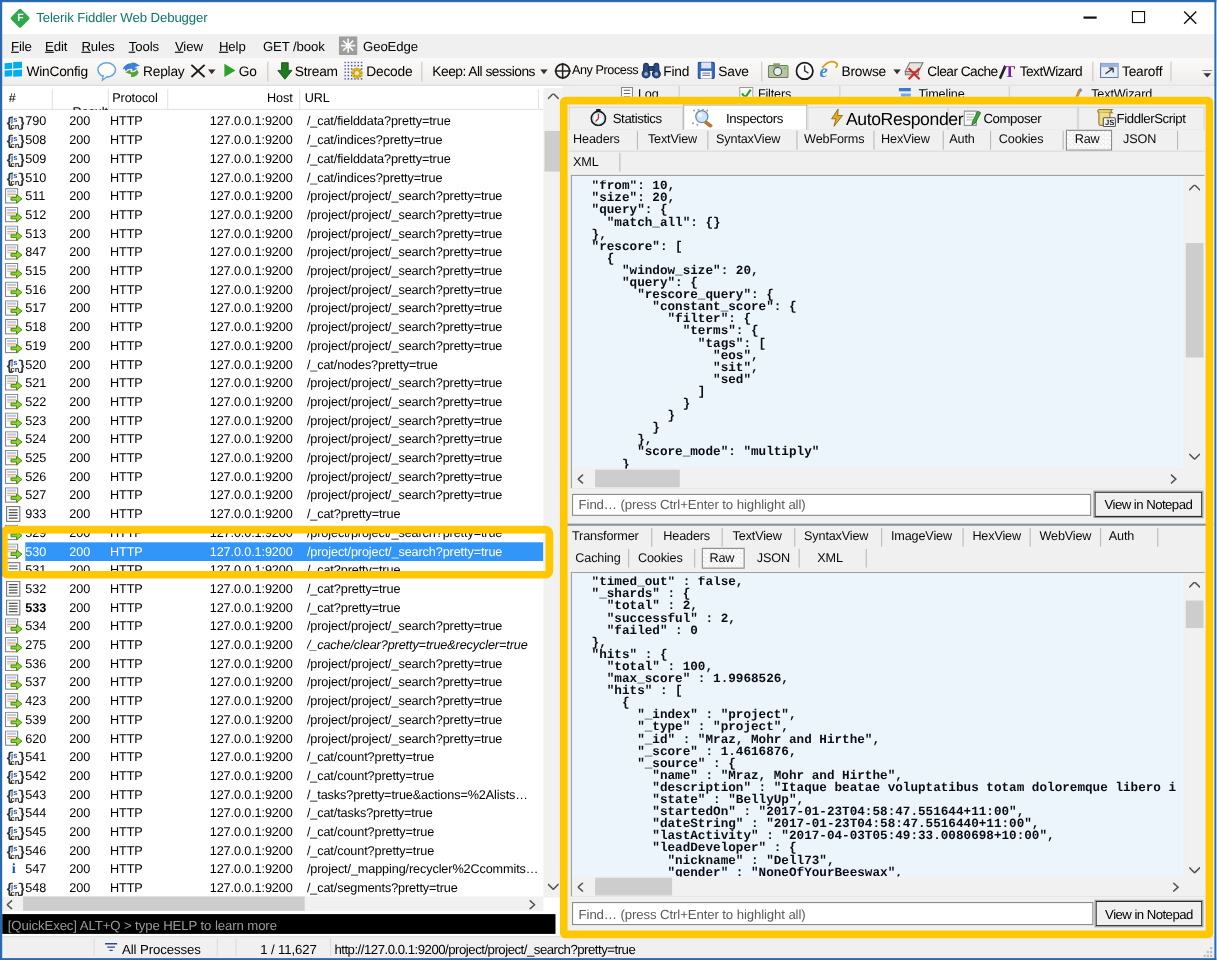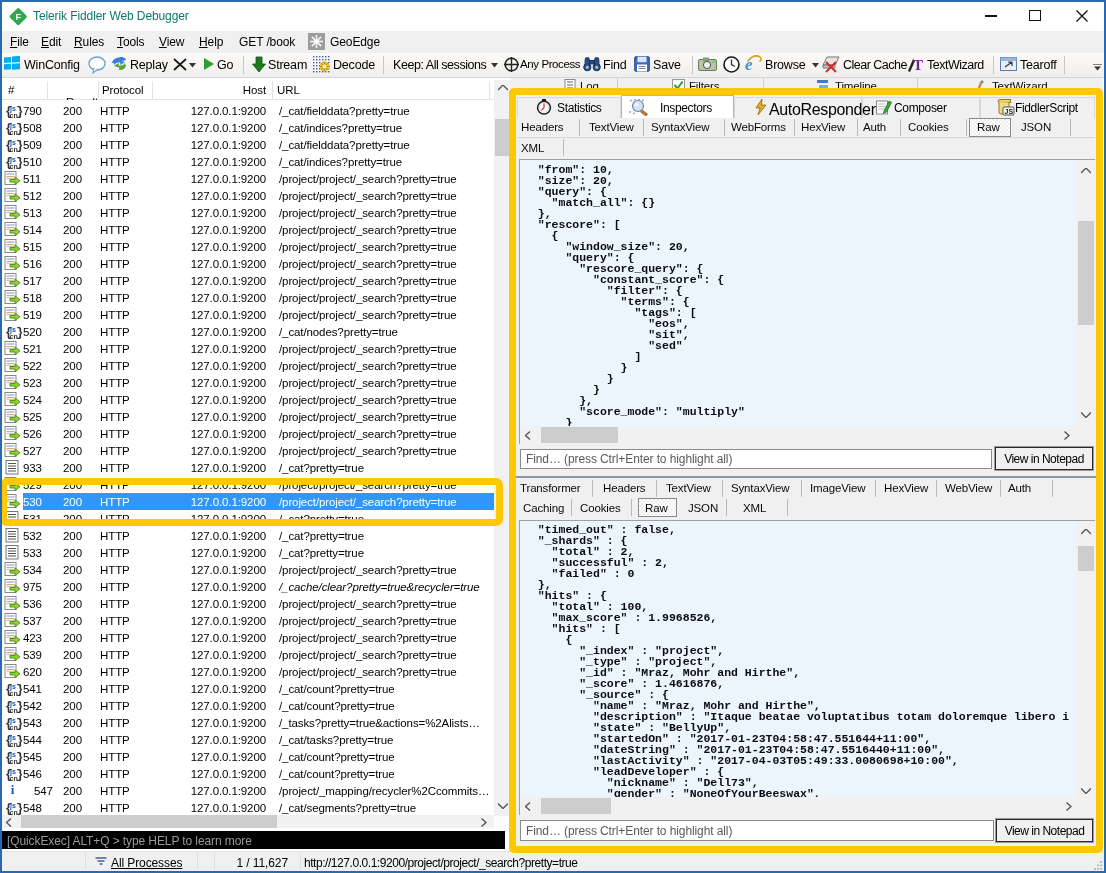--- a/index.html
+++ b/index.html
@@ -282,21 +282,21 @@
 <div class="a lst" style="left:100px;top:206.5px;color:#000;">HTTP</div>
 <div class="a lst" style="left:152px;top:206.5px;width:114px;text-align:right;color:#000;">127.0.0.1:9200</div>
 <div class="a lst" style="left:279px;top:206.5px;width:214px;overflow:hidden;color:#000;">/project/project/_search?pretty=true</div>
 <svg class="a" style="left:4px;top:204.5px;" width="17" height="15">
     <rect x="1" y="0.5" width="11" height="13" fill="#fff" stroke="#888" stroke-width="1"></rect>
     <rect x="2.5" y="2" width="8" height="2" fill="#b8cce4"></rect>
     <rect x="2.5" y="5" width="8" height="1.2" fill="#e0a868"></rect>
     <rect x="2.5" y="7" width="8" height="1.2" fill="#c8c8c8"></rect>
     <path d="M6 8.5 L11 8.5 L11 6 L16 9.8 L11 13.6 L11 11 L6 11 Z" fill="#8ed32f" stroke="#4a8a12" stroke-width="0.9"></path>
   </svg>
-<div class="a lst" style="left:23px;top:223.5px;color:#000;">514</div>
+<div class="a lst" style="left:23px;top:223.5px;color:#000;">847</div>
 <div class="a lst" style="left:47px;top:223.5px;width:51px;text-align:center;color:#000;">200</div>
 <div class="a lst" style="left:100px;top:223.5px;color:#000;">HTTP</div>
 <div class="a lst" style="left:152px;top:223.5px;width:114px;text-align:right;color:#000;">127.0.0.1:9200</div>
 <div class="a lst" style="left:279px;top:223.5px;width:214px;overflow:hidden;color:#000;">/project/project/_search?pretty=true</div>
 <svg class="a" style="left:4px;top:221.5px;" width="17" height="15">
     <rect x="1" y="0.5" width="11" height="13" fill="#fff" stroke="#888" stroke-width="1"></rect>
     <rect x="2.5" y="2" width="8" height="2" fill="#b8cce4"></rect>
     <rect x="2.5" y="5" width="8" height="1.2" fill="#e0a868"></rect>
     <rect x="2.5" y="7" width="8" height="1.2" fill="#c8c8c8"></rect>
     <path d="M6 8.5 L11 8.5 L11 6 L16 9.8 L11 13.6 L11 11 L6 11 Z" fill="#8ed32f" stroke="#4a8a12" stroke-width="0.9"></path>
@@ -516,21 +516,21 @@
 <div class="a lst" style="left:279px;top:529.5px;width:214px;overflow:hidden;color:#000;">/_cat?pretty=true</div>
 <svg class="a" style="left:5px;top:527.5px;" width="15" height="15">
     <rect x="1" y="0.5" width="12" height="13.5" fill="#fdfdfd" stroke="#777" stroke-width="1"></rect>
     <g stroke="#555" stroke-width="1">
       <line x1="3" y1="3.5" x2="11" y2="3.5"></line>
       <line x1="3" y1="6" x2="11" y2="6"></line>
       <line x1="3" y1="8.5" x2="11" y2="8.5"></line>
       <line x1="3" y1="11" x2="11" y2="11"></line>
     </g>
   </svg>
-<div class="a lst" style="left:23px;top:546.5px;color:#000;">533</div>
+<div class="a lst" style="left:23px;top:546.5px;color:#000;font-weight:bold;">533</div>
 <div class="a lst" style="left:47px;top:546.5px;width:51px;text-align:center;color:#000;">200</div>
 <div class="a lst" style="left:100px;top:546.5px;color:#000;">HTTP</div>
 <div class="a lst" style="left:152px;top:546.5px;width:114px;text-align:right;color:#000;">127.0.0.1:9200</div>
 <div class="a lst" style="left:279px;top:546.5px;width:214px;overflow:hidden;color:#000;">/_cat?pretty=true</div>
 <svg class="a" style="left:5px;top:544.5px;" width="15" height="15">
     <rect x="1" y="0.5" width="12" height="13.5" fill="#fdfdfd" stroke="#777" stroke-width="1"></rect>
     <g stroke="#555" stroke-width="1">
       <line x1="3" y1="3.5" x2="11" y2="3.5"></line>
       <line x1="3" y1="6" x2="11" y2="6"></line>
       <line x1="3" y1="8.5" x2="11" y2="8.5"></line>
@@ -542,21 +542,21 @@
 <div class="a lst" style="left:100px;top:563.5px;color:#000;">HTTP</div>
 <div class="a lst" style="left:152px;top:563.5px;width:114px;text-align:right;color:#000;">127.0.0.1:9200</div>
 <div class="a lst" style="left:279px;top:563.5px;width:214px;overflow:hidden;color:#000;">/project/project/_search?pretty=true</div>
 <svg class="a" style="left:4px;top:561.5px;" width="17" height="15">
     <rect x="1" y="0.5" width="11" height="13" fill="#fff" stroke="#888" stroke-width="1"></rect>
     <rect x="2.5" y="2" width="8" height="2" fill="#b8cce4"></rect>
     <rect x="2.5" y="5" width="8" height="1.2" fill="#e0a868"></rect>
     <rect x="2.5" y="7" width="8" height="1.2" fill="#c8c8c8"></rect>
     <path d="M6 8.5 L11 8.5 L11 6 L16 9.8 L11 13.6 L11 11 L6 11 Z" fill="#8ed32f" stroke="#4a8a12" stroke-width="0.9"></path>
   </svg>
-<div class="a lst" style="left:23px;top:580.5px;color:#000;">975</div>
+<div class="a lst" style="left:23px;top:580.5px;color:#000;">275</div>
 <div class="a lst" style="left:47px;top:580.5px;width:51px;text-align:center;color:#000;">200</div>
 <div class="a lst" style="left:100px;top:580.5px;color:#000;">HTTP</div>
 <div class="a lst" style="left:152px;top:580.5px;width:114px;text-align:right;color:#000;">127.0.0.1:9200</div>
 <div class="a lst" style="left:279px;top:580.5px;width:214px;overflow:hidden;color:#000;font-style:italic;">/_cache/clear?pretty=true&amp;recycler=true</div>
 <svg class="a" style="left:4px;top:578.5px;" width="17" height="15">
     <rect x="1" y="0.5" width="11" height="13" fill="#fff" stroke="#888" stroke-width="1"></rect>
     <rect x="2.5" y="2" width="8" height="2" fill="#b8cce4"></rect>
     <rect x="2.5" y="5" width="8" height="1.2" fill="#e0a868"></rect>
     <rect x="2.5" y="7" width="8" height="1.2" fill="#c8c8c8"></rect>
     <path d="M6 8.5 L11 8.5 L11 6 L16 9.8 L11 13.6 L11 11 L6 11 Z" fill="#8ed32f" stroke="#4a8a12" stroke-width="0.9"></path>
@@ -680,21 +680,21 @@
 <div class="a lst" style="left:47px;top:767.5px;width:51px;text-align:center;color:#000;">200</div>
 <div class="a lst" style="left:100px;top:767.5px;color:#000;">HTTP</div>
 <div class="a lst" style="left:152px;top:767.5px;width:114px;text-align:right;color:#000;">127.0.0.1:9200</div>
 <div class="a lst" style="left:279px;top:767.5px;width:214px;overflow:hidden;color:#000;">/_cat/count?pretty=true</div>
 <svg class="a" style="left:5px;top:766.5px;" width="17" height="14">
     <text x="0" y="11" font-size="13" font-weight="bold" fill="#333" font-family="Liberation Mono">{</text>
     <text x="11" y="11" font-size="13" font-weight="bold" fill="#333" font-family="Liberation Mono">}</text>
     <text x="5" y="7" font-size="7" font-weight="bold" fill="#1a56b0" font-family="Liberation Sans">js</text>
     <text x="4.6" y="13.5" font-size="7" font-weight="bold" fill="#333" font-family="Liberation Sans">cn</text>
   </svg>
-<div class="a lst" style="left:34px;top:784.5px;color:#000;">547</div>
+<div class="a lst" style="left:23px;top:784.5px;color:#000;">547</div>
 <div class="a lst" style="left:47px;top:784.5px;width:51px;text-align:center;color:#000;">200</div>
 <div class="a lst" style="left:100px;top:784.5px;color:#000;">HTTP</div>
 <div class="a lst" style="left:152px;top:784.5px;width:114px;text-align:right;color:#000;">127.0.0.1:9200</div>
 <div class="a lst" style="left:279px;top:784.5px;width:214px;overflow:hidden;color:#000;">/project/_mapping/recycler%2Ccommits…</div>
 <div class="a" style="left:8px;top:782.5px;width:9px;height:13px;color:#1a4fd0;font-family:'Liberation Serif',serif;font-weight:bold;font-size:13px;text-align:center;line-height:13px;">i</div>
 <div class="a lst" style="left:23px;top:801.5px;color:#000;">548</div>
 <div class="a lst" style="left:47px;top:801.5px;width:51px;text-align:center;color:#000;">200</div>
 <div class="a lst" style="left:100px;top:801.5px;color:#000;">HTTP</div>
 <div class="a lst" style="left:152px;top:801.5px;width:114px;text-align:right;color:#000;">127.0.0.1:9200</div>
 <div class="a lst" style="left:279px;top:801.5px;width:214px;overflow:hidden;color:#000;">/_cat/segments?pretty=true</div>
@@ -727,21 +727,21 @@
 <div class="a" style="left:197px;top:853px;width:1px;height:16px;background:#dcdcdc;"></div>
 <div class="a" style="left:214px;top:853px;width:1px;height:16px;background:#dcdcdc;"></div>
 <div class="a" style="left:300px;top:853px;width:1px;height:16px;background:#dcdcdc;"></div>
 <svg class="a" style="left:95px;top:857px;" width="12" height="9">
     <g stroke="#2a4a8a" stroke-width="1.3">
       <line x1="0.5" y1="1" x2="11.5" y2="1"></line>
       <line x1="2.5" y1="4" x2="9.5" y2="4"></line>
       <line x1="4.5" y1="7" x2="7.5" y2="7"></line>
     </g>
   </svg>
-<div class="a" style="left:111px;top:856px;font-size:12px;letter-spacing:-0.1px;text-decoration:underline;">All Processes</div>
+<div class="a" style="left:111px;top:856px;font-size:12px;letter-spacing:-0.1px;">All Processes</div>
 <div class="a" style="left:214px;top:856px;width:74px;text-align:right;font-size:12px;letter-spacing:-0.1px;">1 / 11,627</div>
 <div class="a" style="left:304px;top:856px;font-size:12px;letter-spacing:-0.45px;">http://127.0.0.1:9200/project/project/_search?pretty=true</div>
 <svg class="a" style="left:1094px;top:861px;" width="9" height="9">
     <g fill="#bdbdbd">
       <rect x="6" y="0" width="2" height="2"></rect>
       <rect x="6" y="3.5" width="2" height="2"></rect>
       <rect x="6" y="7" width="2" height="2"></rect>
       <rect x="3" y="3.5" width="2" height="2"></rect>
       <rect x="3" y="7" width="2" height="2"></rect>
       <rect x="0" y="7" width="2" height="2"></rect>

